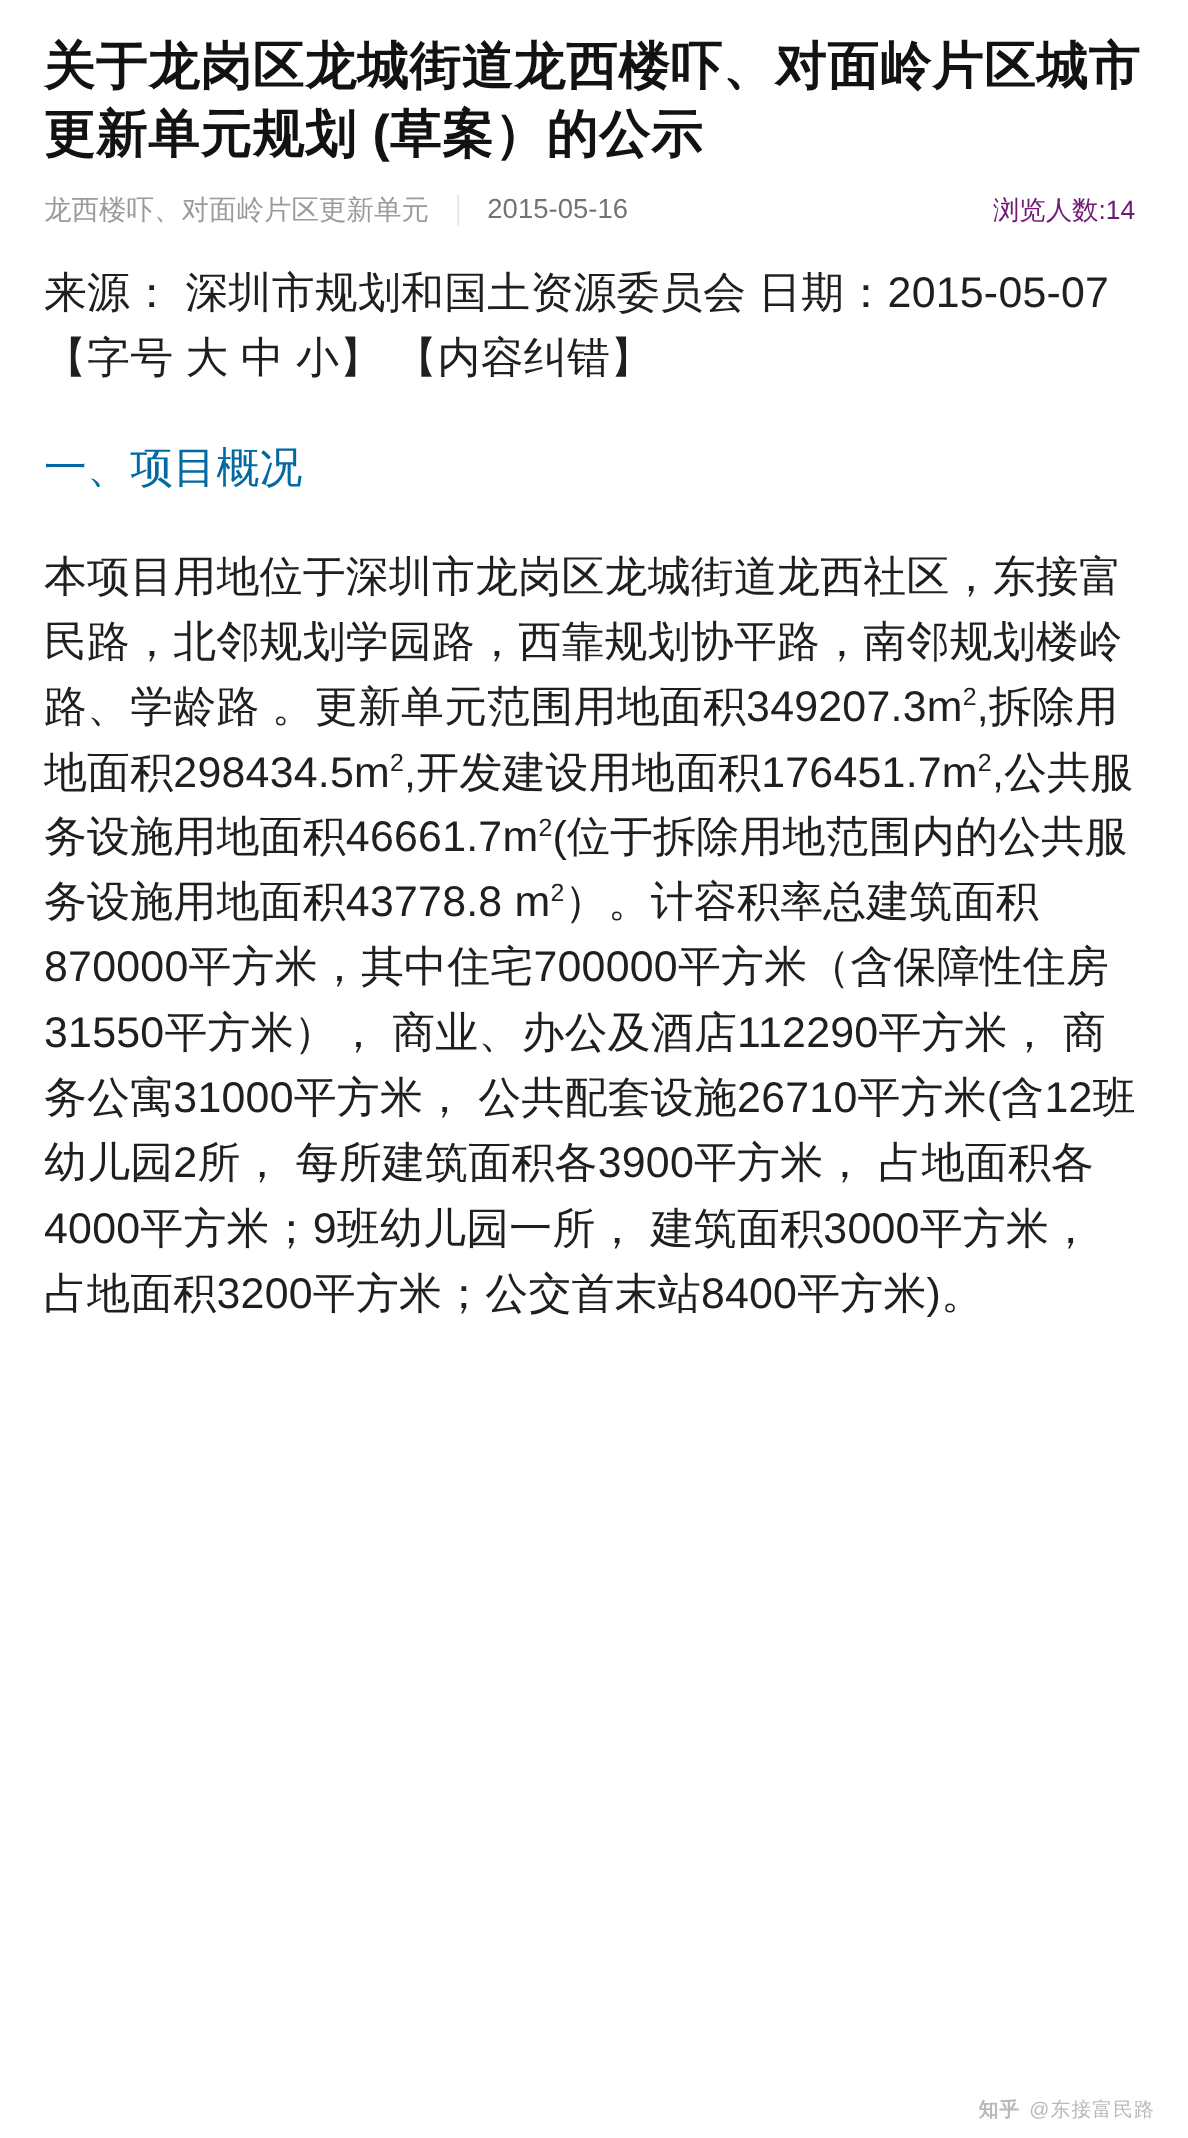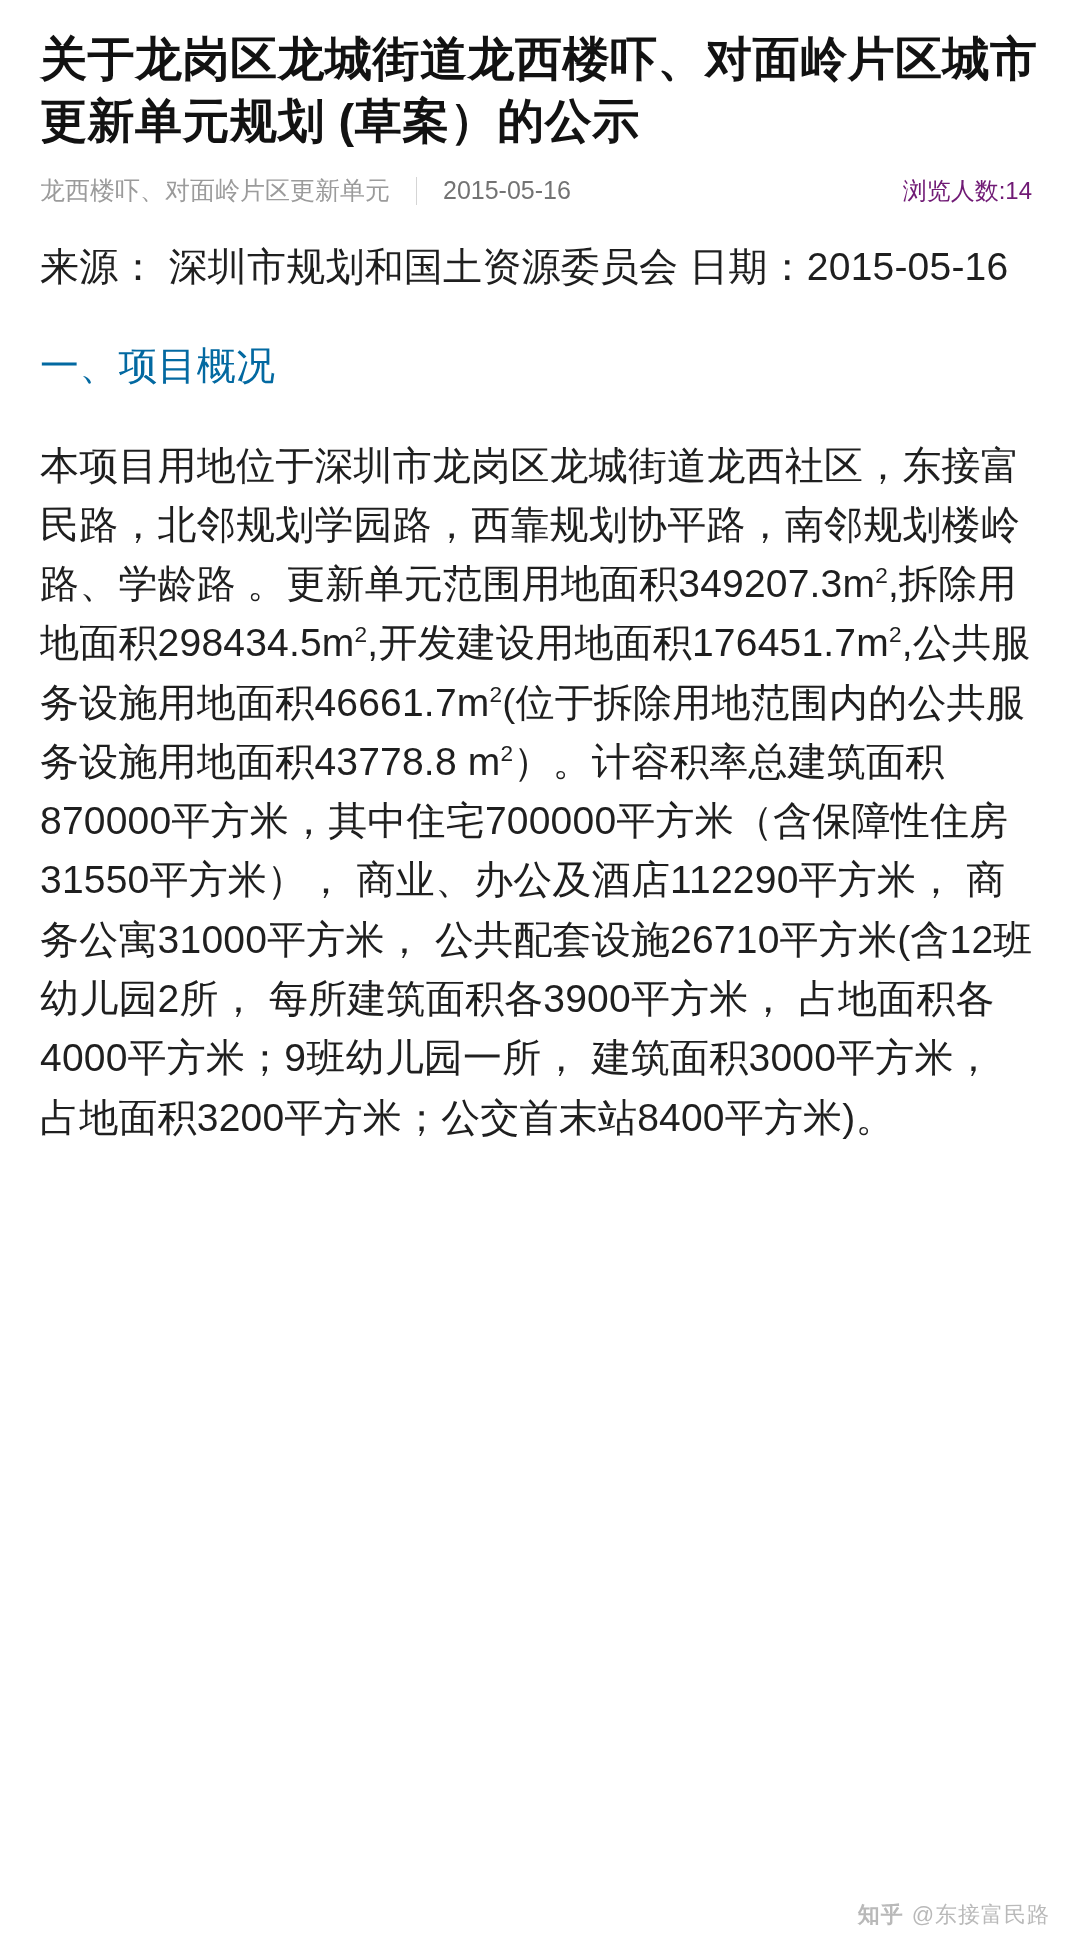--- a/index.html
+++ b/index.html
@@ -77,21 +77,21 @@
   }
   sup {
     font-size: 0.58em;
     vertical-align: super;
     line-height: 0;
   }
   .watermark {
     position: absolute;
     right: 30px;
     bottom: 14px;
-    font-size: 22px;
+    font-size: 18px;
     color: #b9b9b9;
     letter-spacing: 1px;
     display: flex;
     align-items: center;
     gap: 8px;
   }
   .watermark .zhihu-logo {
     font-weight: bold;
     color: #b9b9b9;
   }
@@ -104,21 +104,22 @@
   <h1 class="article-title">关于龙岗区龙城街道龙西楼吓、对面岭片区城市更新单元规划 (草案）的公示</h1>
 
   <div class="meta-row">
     <span class="meta-source">龙西楼吓、对面岭片区更新单元</span>
     <span class="meta-sep"></span>
     <span class="meta-date">2015-05-16</span>
     <span class="meta-views">浏览人数:14</span>
   </div>
 
   <div class="body-text">
-    <p>来源： 深圳市规划和国土资源委员会 日期：2015-05-16</p>
+    <p>来源： 深圳市规划和国土资源委员会 日期：2015-05-07</p>
+    <p>【字号 大 中 小】 【内容纠错】</p>
 
     <div class="para-gap"></div>
 
     <p class="section-heading">一、项目概况</p>
 
     <div class="para-gap"></div>
 
     <p><span>本项目用地位于深圳市龙岗区龙城街道龙西社区，东接富民路，北邻规划学园路，西靠规划协平路，南邻规划楼岭路、学龄路 。更新单元范围用地面积349207.3m</span><sup>2</sup><span>,拆除用地面积298434.5m</span><sup>2</sup><span>,开发建设用地面积176451.7m</span><sup>2</sup><span>,公共服务设施用地面积46661.7m</span><sup>2</sup><span>(位于拆除用地范围内的公共服务设施用地面积43778.8 m</span><sup>2</sup><span>）。计容积率总建筑面积870000平方米，其中住宅700000平方米（含保障性住房31550平方米）， 商业、办公及酒店112290平方米， 商务公寓31000平方米， 公共配套设施26710平方米(含12班幼儿园2所， 每所建筑面积各3900平方米， 占地面积各4000平方米；9班幼儿园一所， 建筑面积3000平方米， 占地面积3200平方米；公交首末站8400平方米)。</span></p>
   </div>
 

